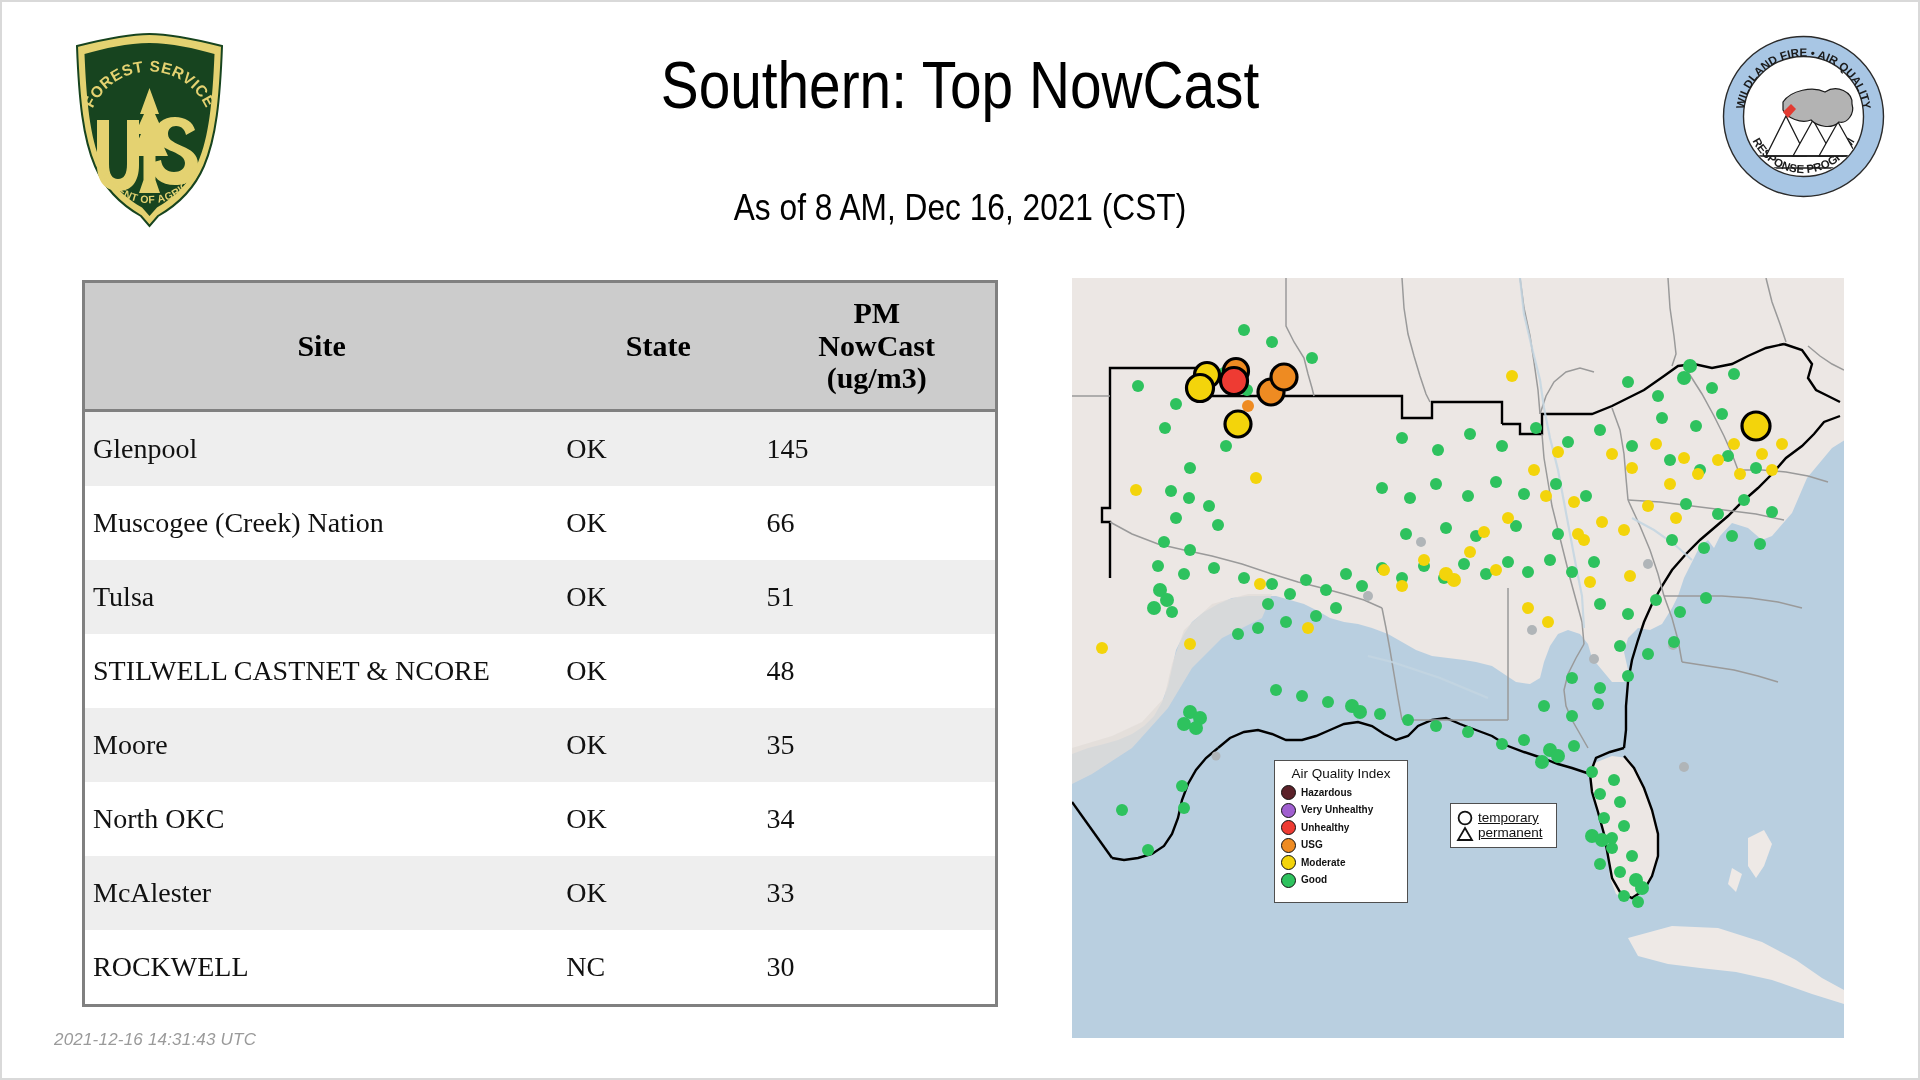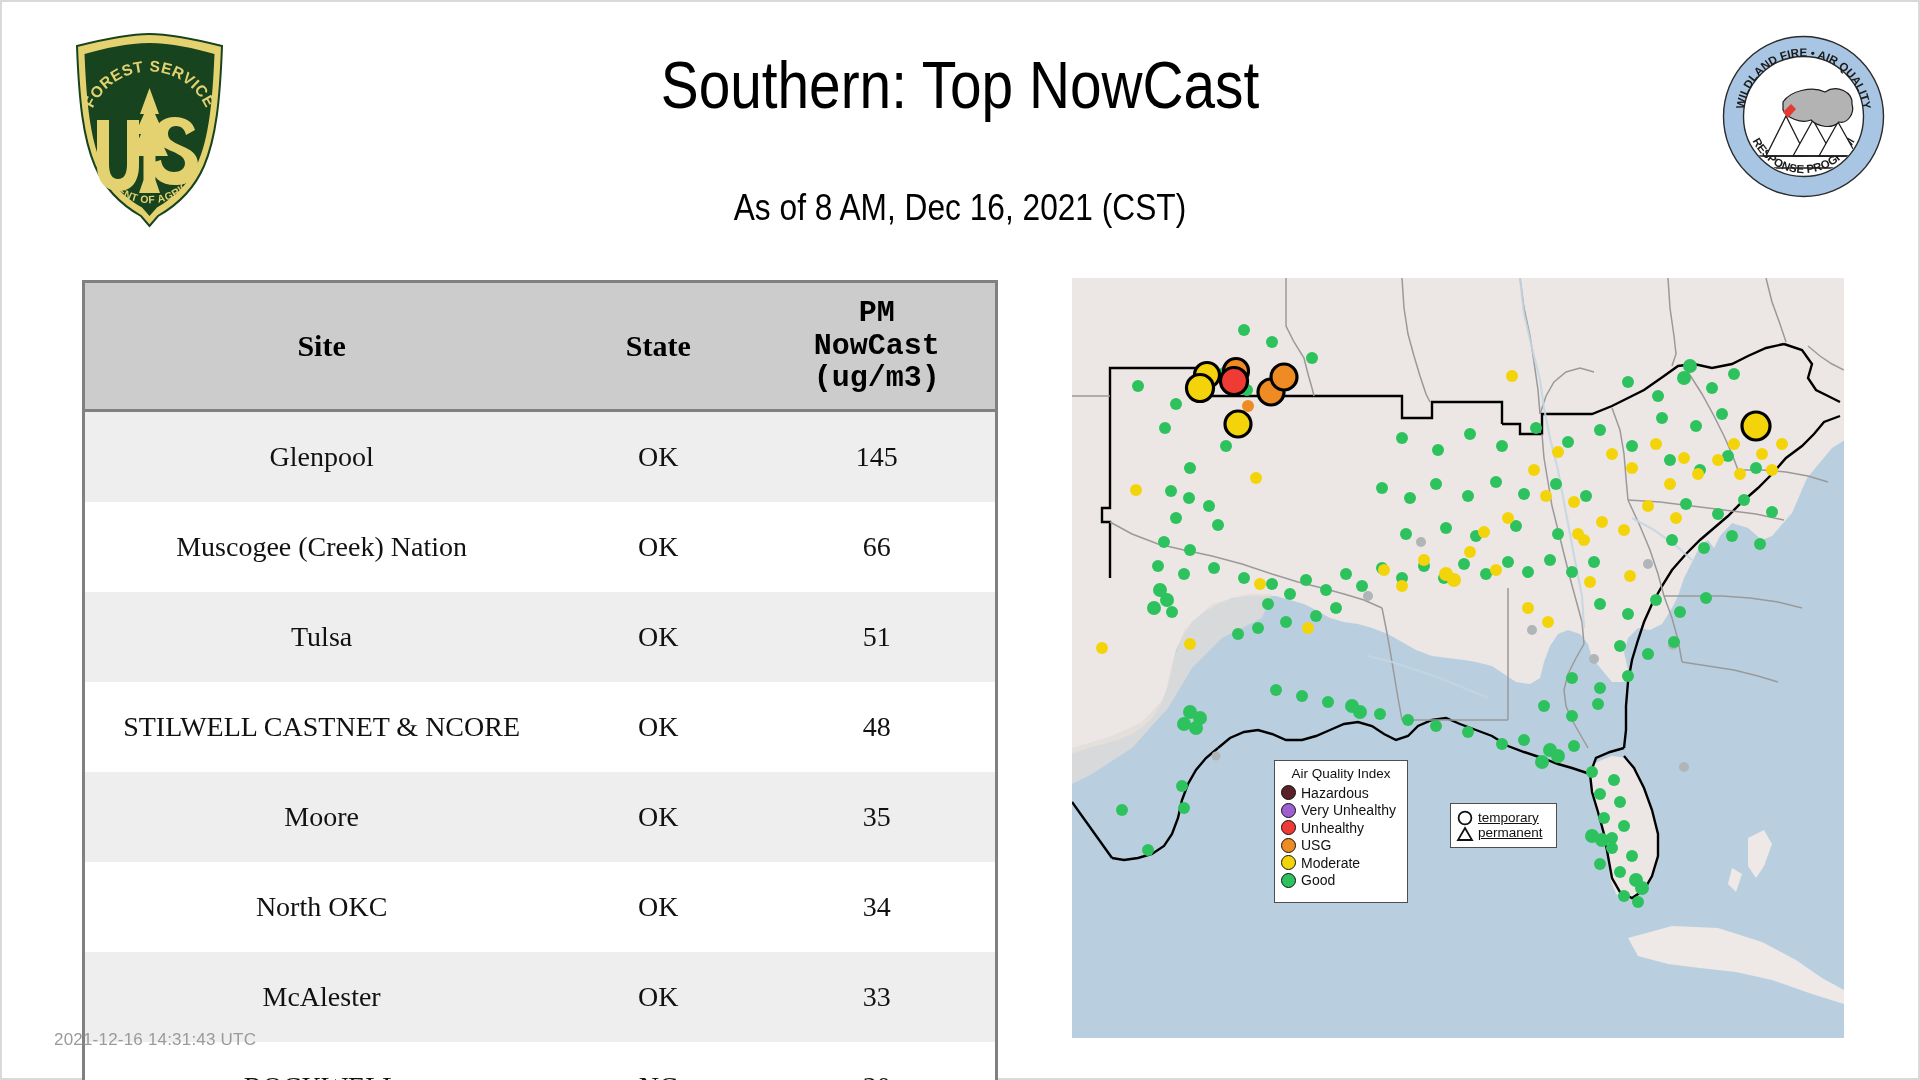--- a/index.html
+++ b/index.html
@@ -83,43 +83,44 @@
     font-weight: bold;
     font-size: 30px;
     text-align: center;
     padding: 10px 4px;
     height: 106px;
     vertical-align: middle;
     border-bottom: 3px solid #808080;
     line-height: 1.08;
   }
   tbody td {
-    text-align: center;
+    text-align: left;
     font-size: 28px;
     color: #111;
-    padding: 16px;
+    padding: 8px;
     height: 58px;
     vertical-align: middle;
     font-weight: 400;
   }
   tbody tr:nth-child(odd) td { background: #eeeeee; }
   tbody tr:nth-child(even) td { background: #ffffff; }
   .col-site  { width: 52%; }
   .col-state { width: 22%; }
-  .col-pm    { width: 26%; font-family: Liberation Mono, monospace; }
+  .col-pm    { width: 26%; }
 
   
   #timestamp {
     position: absolute;
     left: 52px;
     top: 1028px;
     font-size: 17px;
     color: #9a9a9a;
     font-family: "Liberation Sans", sans-serif;
     letter-spacing: 0.2px;
+    font-style: italic;
   }
 
   
   #map {
     position: absolute;
     left: 1070px;
     top: 276px;
     width: 772px;
     height: 760px;
     overflow: hidden;
@@ -155,24 +156,25 @@
     height: 17.5px;
   }
   .legend-swatch {
     width: 13px;
     height: 13px;
     border-radius: 50%;
     border: 1.4px solid #111;
     flex: 0 0 auto;
   }
   .legend-label {
-    font-size: 14px;
+    font-size: 10px;
     color: #111;
     white-space: nowrap;
     line-height: 1;
+    font-weight: bold;
   }
   #marker-legend {
     left: 1448px;
     top: 801px;
     width: 107px;
     height: 45px;
     padding: 3px 5px;
     display: flex;
     align-items: center;
     gap: 4px;

